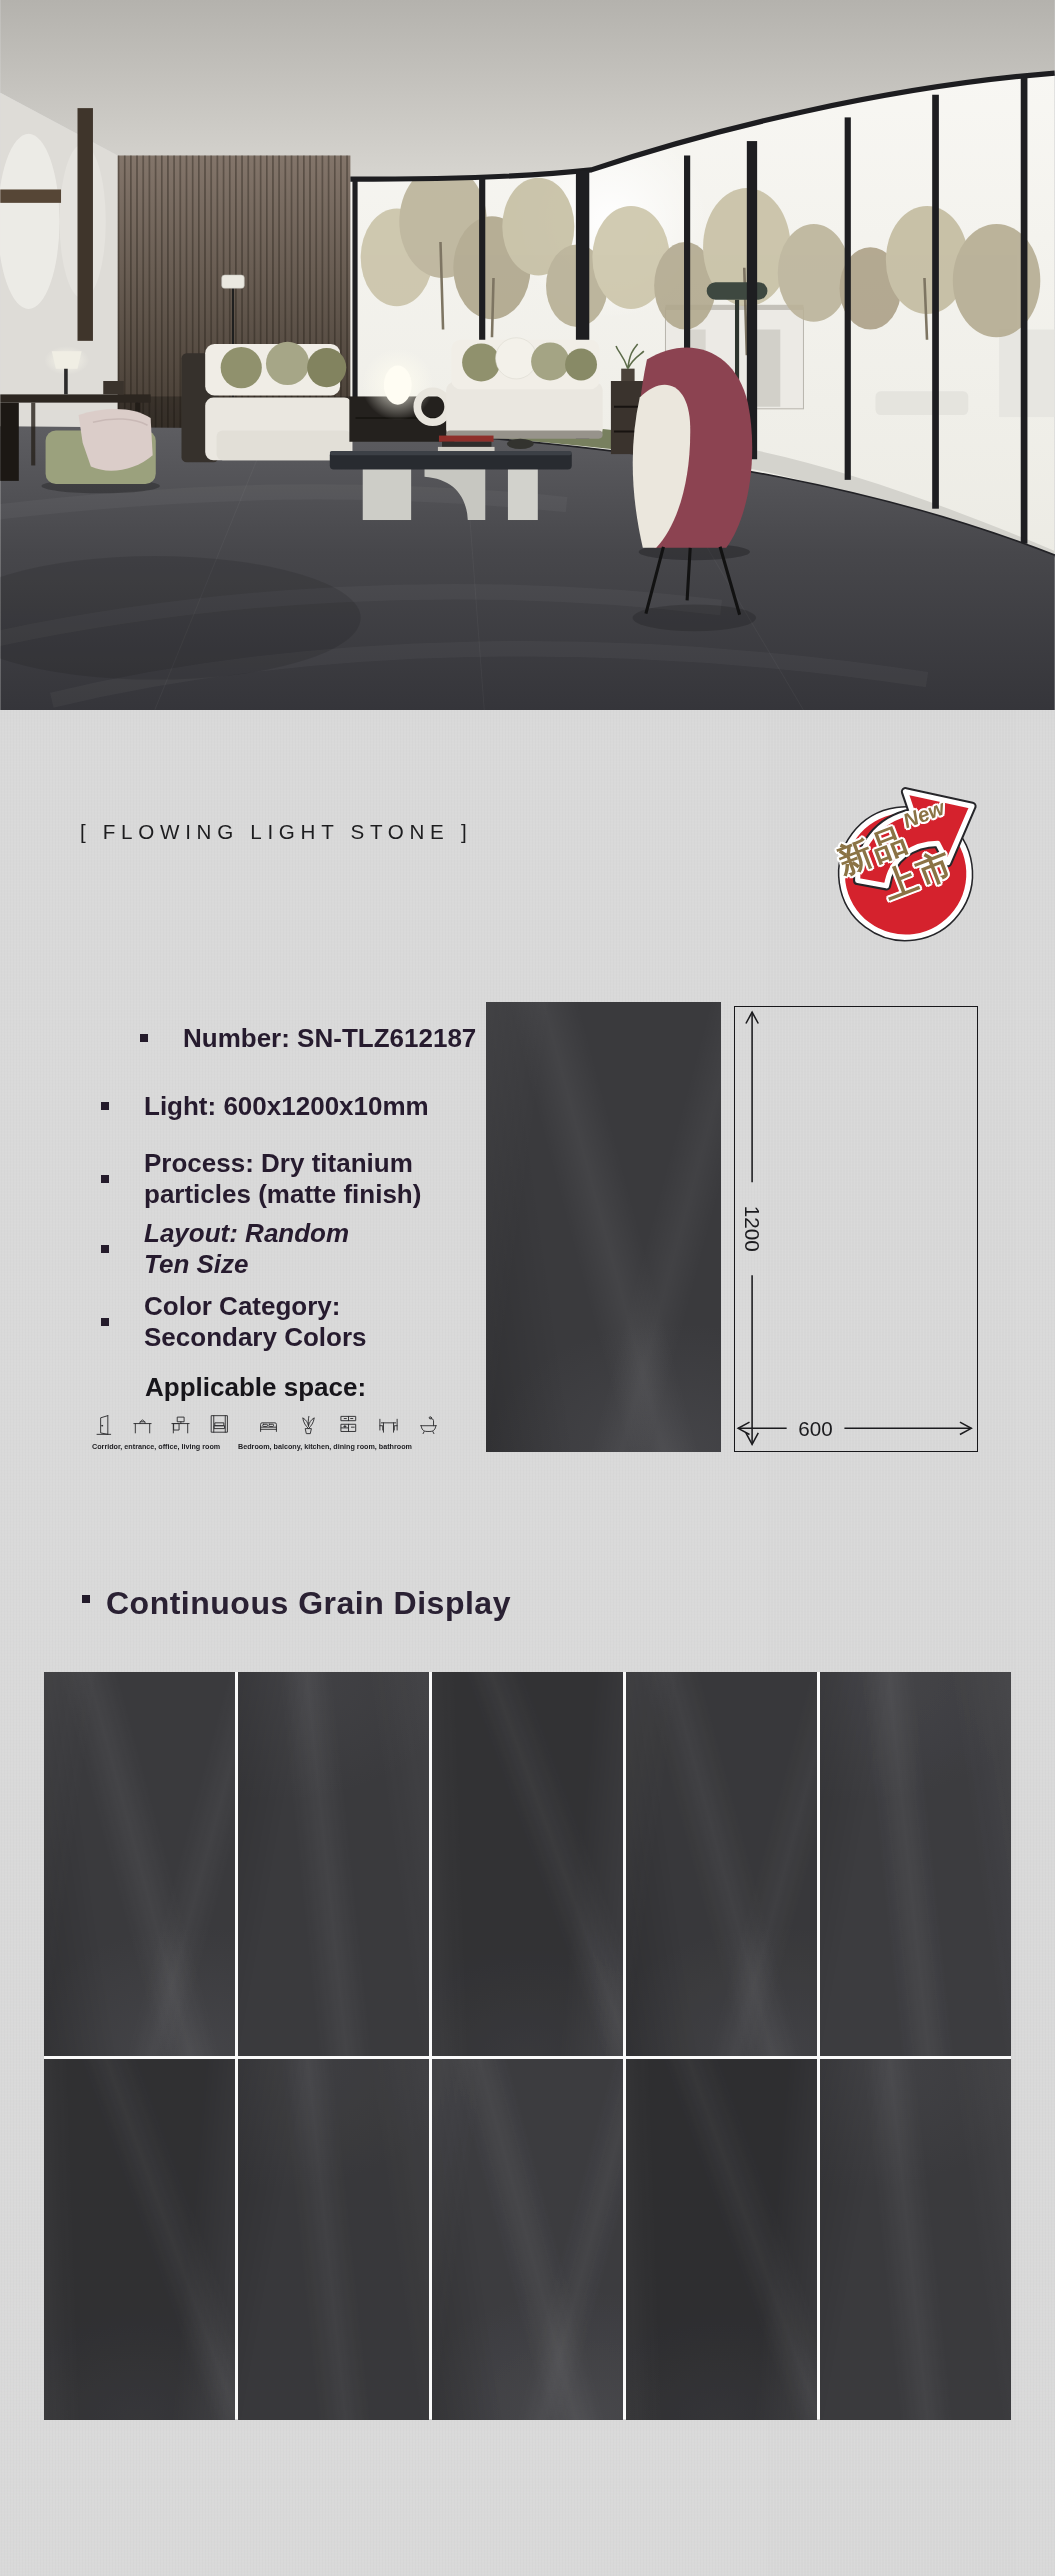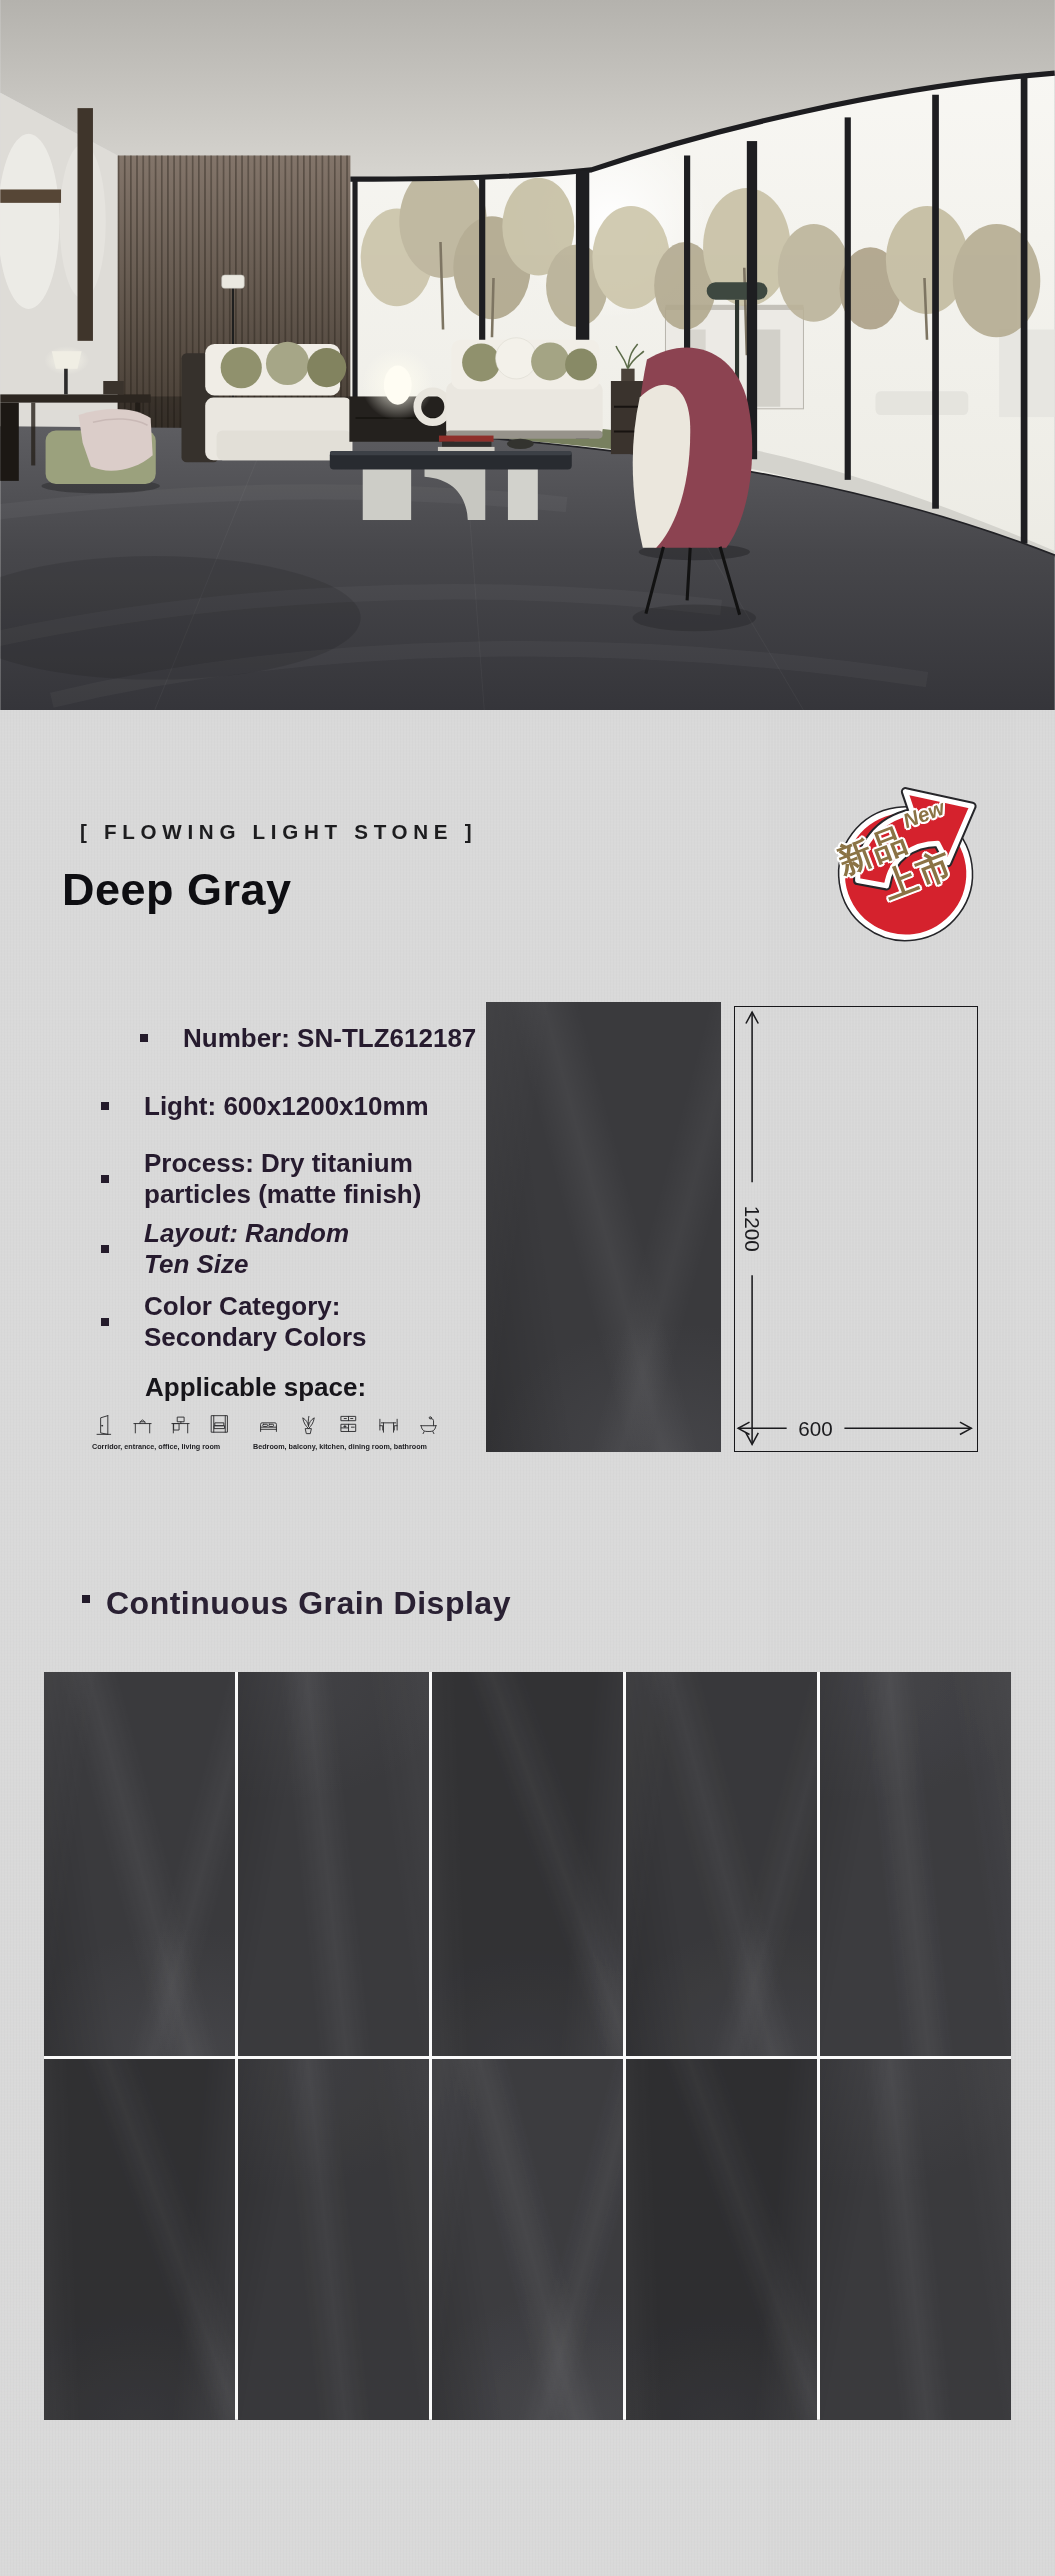--- a/index.html
+++ b/index.html
@@ -4,39 +4,39 @@
 <style>
   html,body{margin:0;padding:0;background:#c9c9c9;font-family:"Liberation Sans",sans-serif;}
   .page{position:relative;width:1055px;height:2637px;background:#d9d9d9;overflow:hidden;
         background-image:
           repeating-linear-gradient(0deg, rgba(255,255,255,0.025) 0 0.5px, rgba(0,0,0,0) 0.5px 1.5px),
           repeating-linear-gradient(90deg, rgba(0,0,0,0.015) 0 0.5px, rgba(0,0,0,0) 0.5px 1.5px);}
   
   .hero{position:absolute;left:0;top:0;width:1055px;height:710px;}
   .hero svg{display:block;}
   
-  .eyebrow{position:absolute;left:80px;top:820px;font-size:20.6px;font-weight:700;
+  .eyebrow{position:absolute;left:80px;top:820px;font-size:20.6px;font-weight:400;
            letter-spacing:5.7px;color:#1d1d1f;white-space:nowrap;}
   .title{position:absolute;left:62px;top:863px;font-size:45px;line-height:53px;
          font-weight:bold;color:#0e0e12;letter-spacing:0.5px;}
   .specs{list-style:none;margin:0;padding:0;}
   .specs li{position:absolute;left:144px;font-size:26px;line-height:31px;font-weight:bold;
             color:#261b2e;white-space:nowrap;}
   .specs li::before{content:"";position:absolute;left:-43px;top:50%;margin-top:-4.1px;
             width:7.7px;height:7.7px;background:#241b2b;}
   .li-1{top:1023px;height:31px;margin-left:39px;} .li-2{top:1091px;height:31px;}
   .li-3{top:1148px;height:62px;} .li-4{top:1218px;height:62px;font-style:italic;} .li-5{top:1291px;height:62px;}
   .app-heading{position:absolute;left:145px;top:1372px;font-size:26px;font-weight:bold;color:#17151a;}
   .icon-group{position:absolute;top:1412px;display:flex;align-items:flex-end;}
   .icon-group.g1{left:92px;gap:15.5px;} .icon-group.g2{left:257px;gap:17px;}
   .sp-icon{width:23px;height:26px;}
   .sp-icon svg{display:block;width:23px;height:26px;stroke:#2e2e30;fill:none;
                stroke-width:2.6;stroke-linecap:round;stroke-linejoin:round;}
   .caption{position:absolute;top:1442px;font-size:7.2px;font-weight:bold;color:#212125;white-space:nowrap;}
-  .caption.c1{left:92px;} .caption.c2{left:253px;text-align:right;}
+  .caption.c1{left:92px;} .caption.c2{left:238px;text-align:right;}
   
   .tile-sample{position:absolute;left:486px;top:1002px;width:235px;height:450px;}
   .diagram{position:absolute;left:734px;top:1006px;width:244px;height:446px;
            border:1.5px solid #18181b;box-sizing:border-box;}
   .diagram svg{position:absolute;left:0;top:0;}
   .dim-text{font-family:"Liberation Sans",sans-serif;font-size:40px;fill:#1b1b1e;}
   
   .badge{position:absolute;left:823px;top:772px;width:175px;height:170px;transform:rotate(-8deg);}
   .badge svg{position:absolute;left:0;top:0;}
   .badge-text{position:absolute;left:0;top:0;width:100%;height:100%;transform:rotate(-13deg);}
@@ -252,21 +252,20 @@
         <ellipse cx="1348" cy="1072" rx="108" ry="16" fill="rgba(20,20,24,0.35)"></ellipse>
         <path d="M1256,698 C1338,648 1428,680 1452,782 C1472,880 1456,1002 1410,1064 L1270,1064 C1236,986 1224,850 1256,698 Z" fill="#8c4351"></path>
         <path d="M1242,772 C1288,726 1338,744 1340,828 C1342,936 1314,1022 1274,1064 L1248,1064 C1224,960 1222,862 1242,772 Z" fill="#ebe7dd"></path>
         <path d="M1288,1062 L1254,1192 M1398,1062 L1436,1194 M1340,1064 L1334,1166" stroke="#121212" stroke-width="6" fill="none"></path>
       </g>
     </svg>
   </section>
 
   <div class="eyebrow">[ FLOWING LIGHT STONE ]</div>
   <h1 class="title" style="margin:0;">
-    <div>Deep Gray</div>
   </h1>
 
   <div class="badge">
     <svg width="175" height="170" viewBox="0 0 340 330">
       <circle cx="156" cy="196" r="130" fill="#ffffff" stroke="#26262a" stroke-width="3"></circle>
       <circle cx="156" cy="196" r="118" fill="#d5222d"></circle>
       <path d="M62,196 C70,130 118,84 186,80 L178,38 L302,84 L240,186 L226,146 C180,140 132,160 116,214 Z" fill="#d5222d" stroke="#26262a" stroke-width="18" stroke-linejoin="round"></path>
       <path d="M62,196 C70,130 118,84 186,80 L178,38 L302,84 L240,186 L226,146 C180,140 132,160 116,214 Z" fill="#d5222d" stroke="#ffffff" stroke-width="10" stroke-linejoin="round"></path>
     </svg>
     <div class="badge-text">

